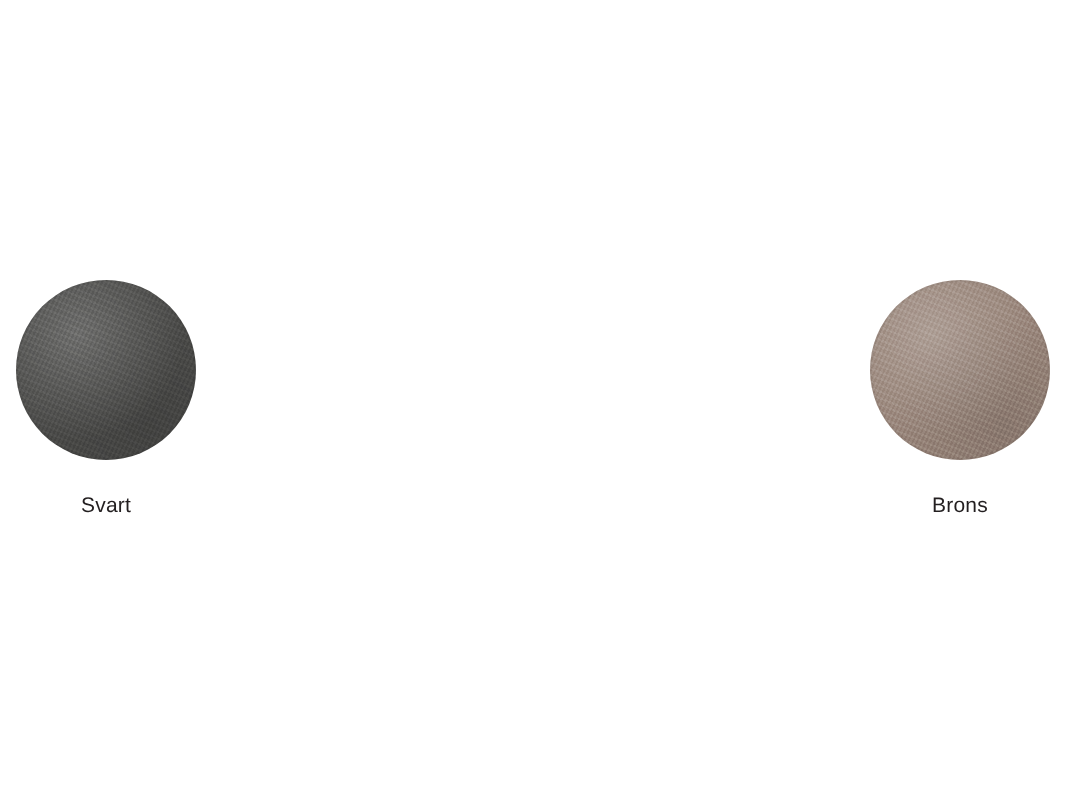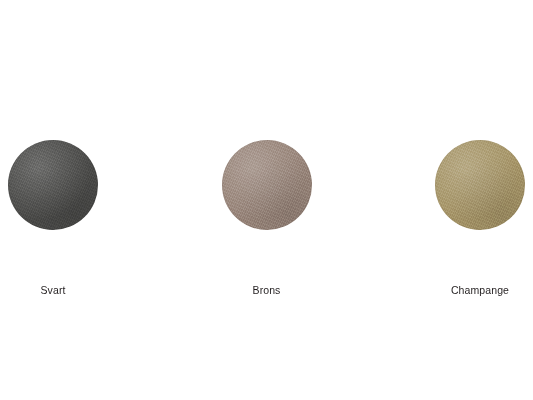--- a/index.html
+++ b/index.html
@@ -36,21 +36,20 @@
     justify-content: space-between;
     padding: 0 3px;
     box-sizing: border-box;
   }
 
   .swatch {
     width: 100px;
     display: flex;
     flex-direction: column;
     align-items: center;
-    gap: 37px;
   }
 
   .swatch-disc-wrap {
     width: 94px;
     height: 94px;
     position: relative;
   }
 
   .swatch-disc {
     position: absolute;
@@ -149,26 +148,16 @@
       <div class="swatch-disc-wrap">
         <div class="swatch-disc" style="background-color: rgb(154, 135, 124);">
           <div class="sheen"></div>
           <div class="grain"></div>
           <div class="rim"></div>
         </div>
       </div>
       <div class="swatch-label" style="color: rgb(35, 31, 32);">Brons</div>
     </div>
 
-    <div class="swatch">
-      <div class="swatch-disc-wrap">
-        <div class="swatch-disc" style="background-color: rgb(167, 150, 105);">
-          <div class="sheen"></div>
-          <div class="grain"></div>
-          <div class="rim"></div>
-        </div>
-      </div>
-      <div class="swatch-label" style="color: rgb(35, 31, 32);">Champange</div>
-    </div>
 
 
   </div>
 </div>
 
 </body></html>

